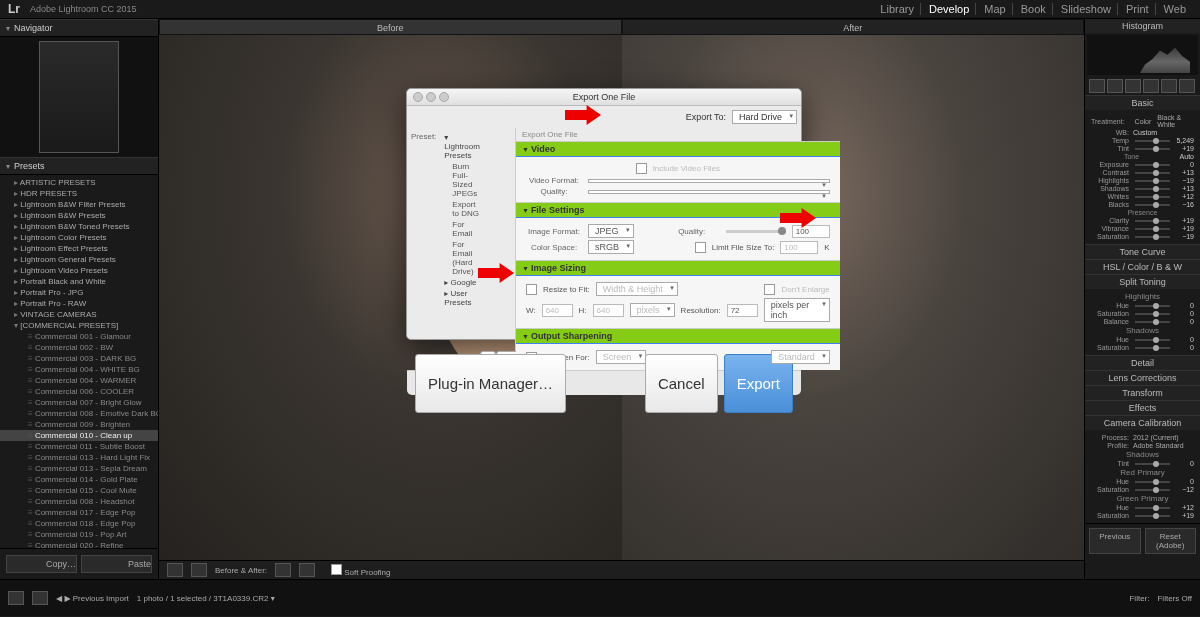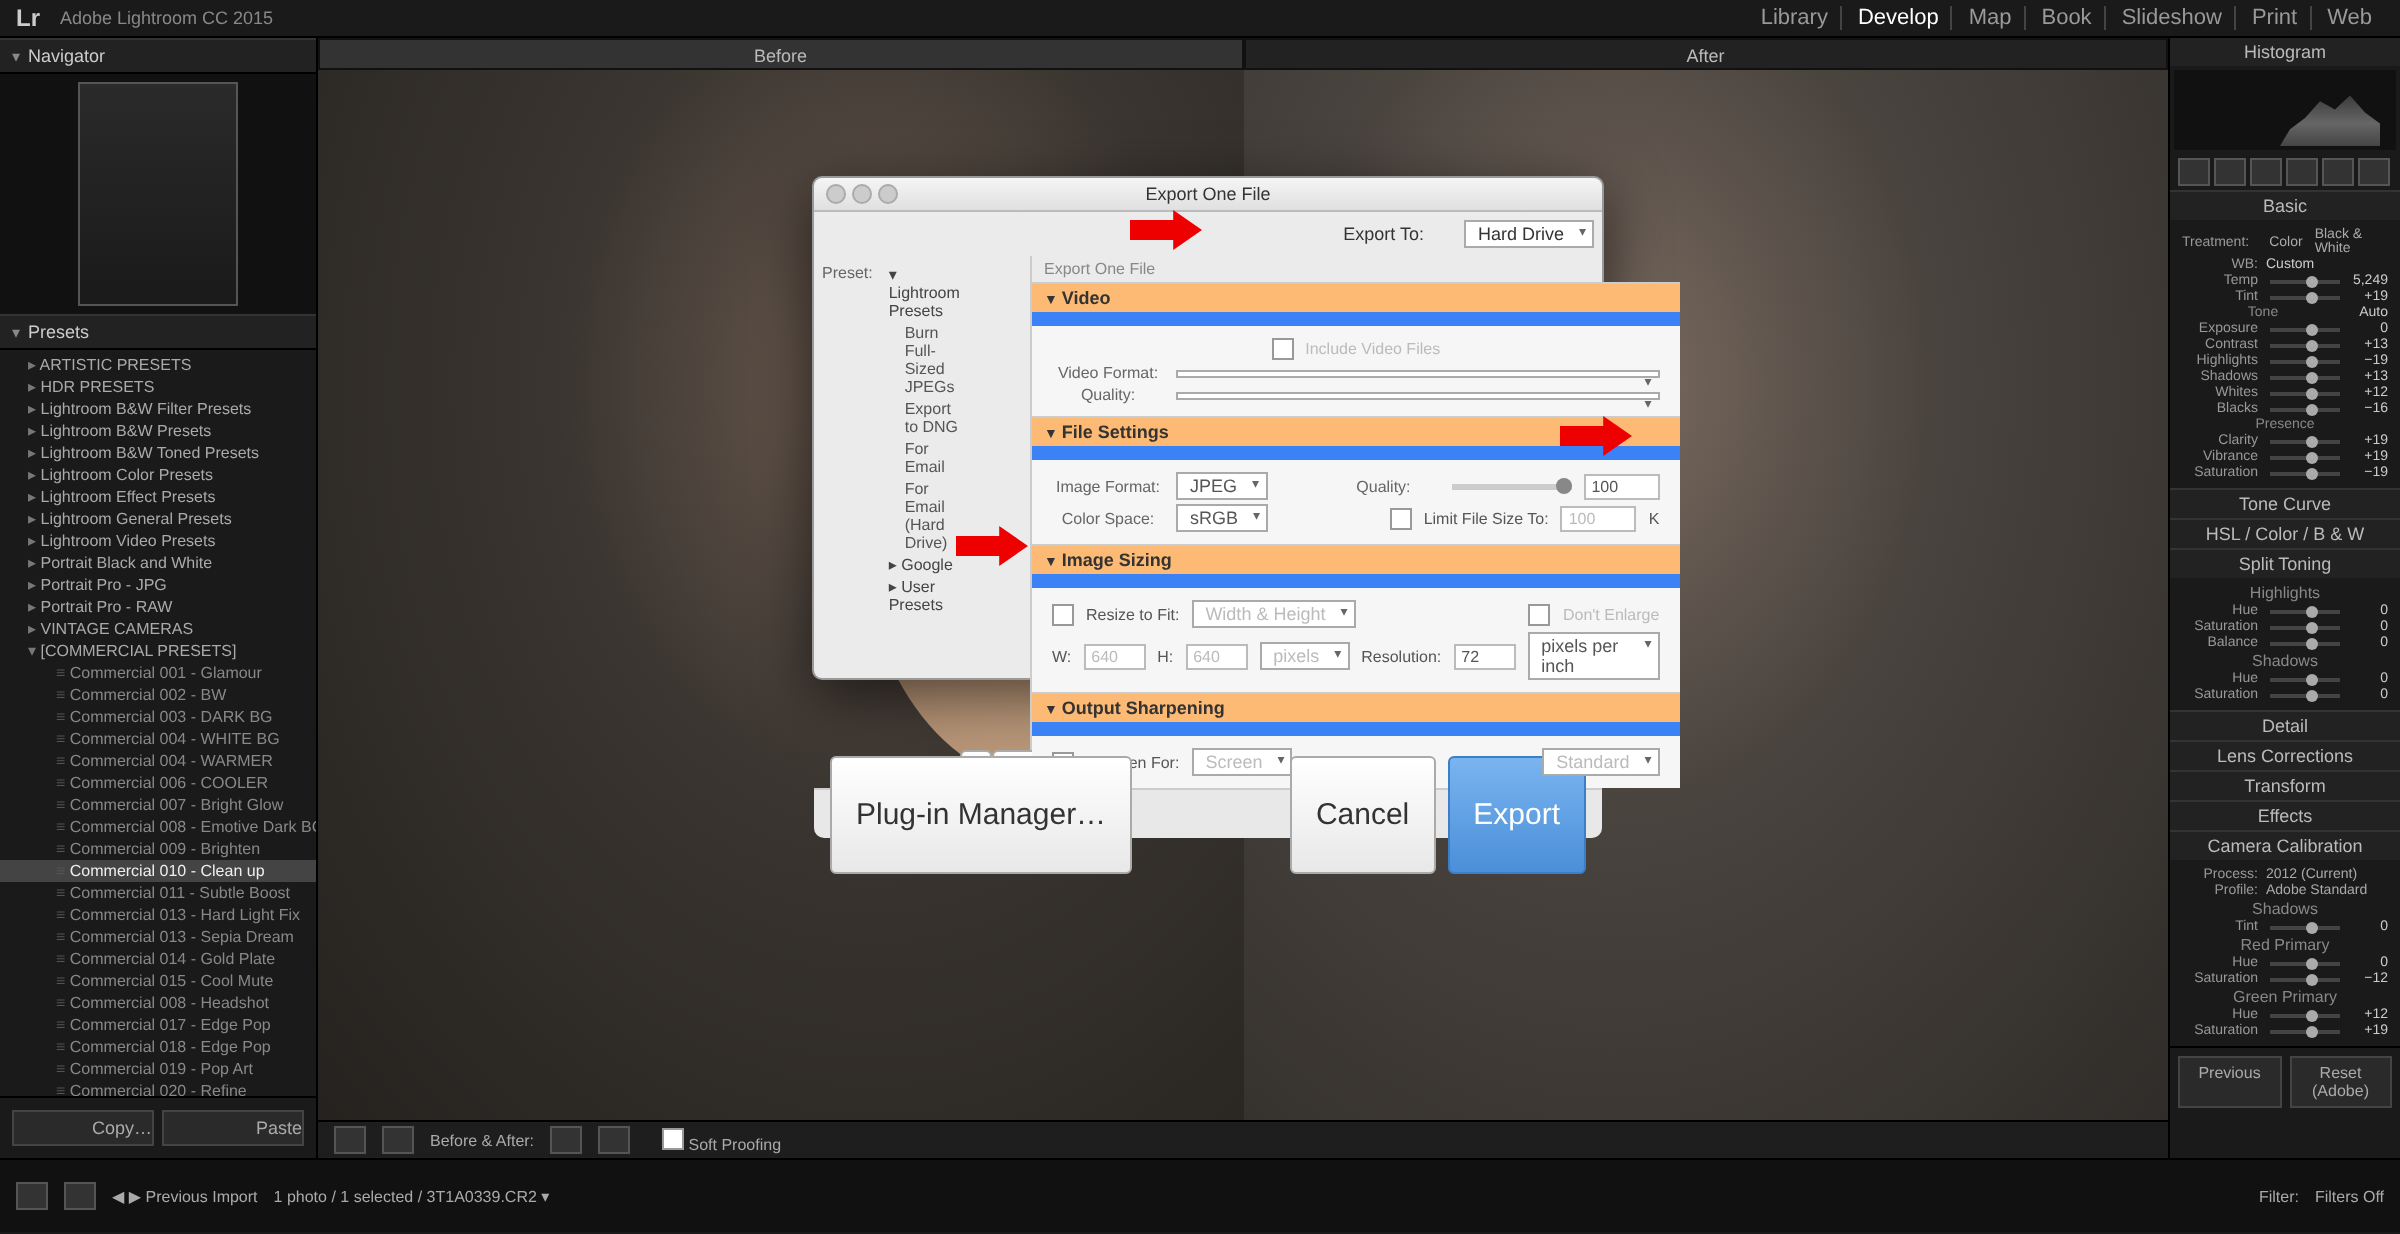--- a/index.html
+++ b/index.html
@@ -56,25 +56,25 @@
 .dlg-title{height:16px;background:linear-gradient(#f5f5f5,#e0e0e0);text-align:center;line-height:16px;font-size:9px;border-bottom:1px solid #bbb;border-radius:5px 5px 0 0;position:relative}
 .dlg-dots{position:absolute;left:6px;top:3px;display:flex;gap:3px}
 .dlg-dots span{width:8px;height:8px;border-radius:50%;background:#ccc;border:1px solid #aaa}
 .dlg-body{flex:1;display:flex}
 .dlg-left{width:100px;border-right:1px solid #ccc;padding:4px;font-size:8px}
 .dlg-left-h{color:#666;margin-bottom:2px}
 .dlg-tree{font-size:8px;color:#444}
 .dlg-tree div{padding:1px 0 1px 8px}
 .dlg-tree .sub{padding-left:16px;color:#555}
 .dlg-right{flex:1;display:flex;flex-direction:column}
-.export-to{padding:4px;display:flex;align-items:center;justify-content:flex-end;gap:20px;font-size:9px}
+.export-to{padding:4px;display:flex;align-items:center;justify-content:flex-end;gap:6px;font-size:9px}
 .dd{background:#fff;border:1px solid #aaa;padding:1px 14px 1px 6px;font-size:9px;position:relative}
 .dd::after{content:"▾";position:absolute;right:3px;top:1px;color:#666;font-size:7px}
 .section{border-top:1px solid #ccc;background:#f6f6f6}
-.sec-h{padding:2px 6px;font-weight:bold;font-size:9px;background:#fdba74;border-bottom:7px solid #3b82f6}
+.sec-h{padding:2px 6px;font-weight:bold;font-size:9px;background:#84cc16;border-bottom:1px solid #3b82f6}
 .sec-h::before{content:"▼ ";font-size:7px}
 .sec-body{padding:4px 10px;font-size:8px;color:#555}
 .row{display:flex;align-items:center;margin:2px 0;gap:6px}
 .row label{min-width:56px;text-align:center;color:#666}
 .chk{width:9px;height:9px;border:1px solid #999;background:#fff}
 .inp{background:#fff;border:1px solid #bbb;padding:1px 3px;width:30px;font-size:8px}
 .qslider{flex:1;height:3px;background:#ccc;max-width:60px;position:relative}
 .qslider::after{content:"";position:absolute;right:0;top:-3px;width:8px;height:8px;background:#888;border-radius:50%}
 .dlg-left-btns{display:flex;gap:0;margin-top:auto;padding-top:4px}
 .sbtn{flex:1;background:linear-gradient(#fff,#e8e8e8);border:1px solid #aaa;padding:2px 0;text-align:center;font-size:8px;border-radius:3px}

